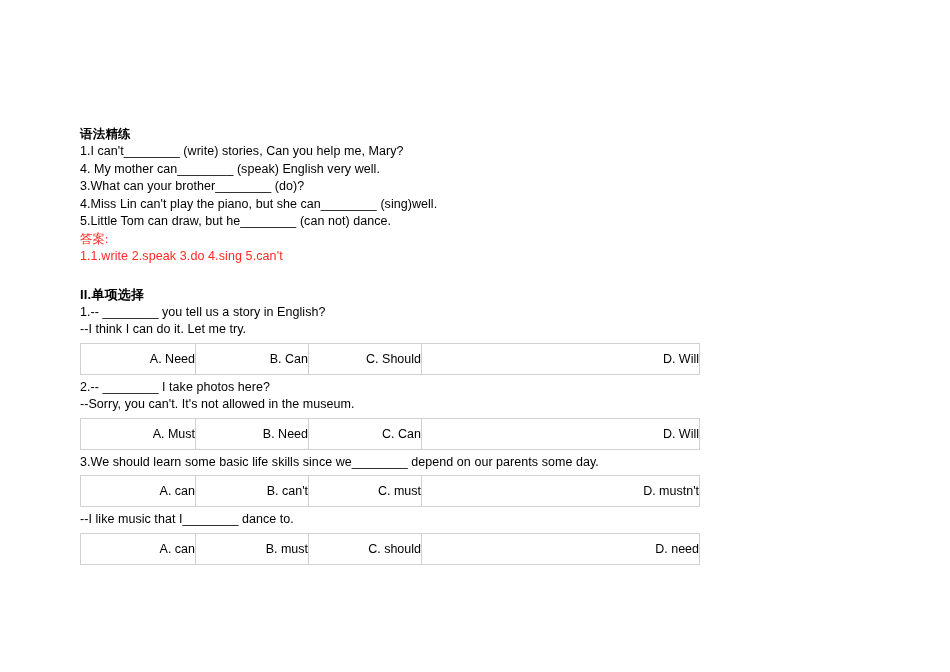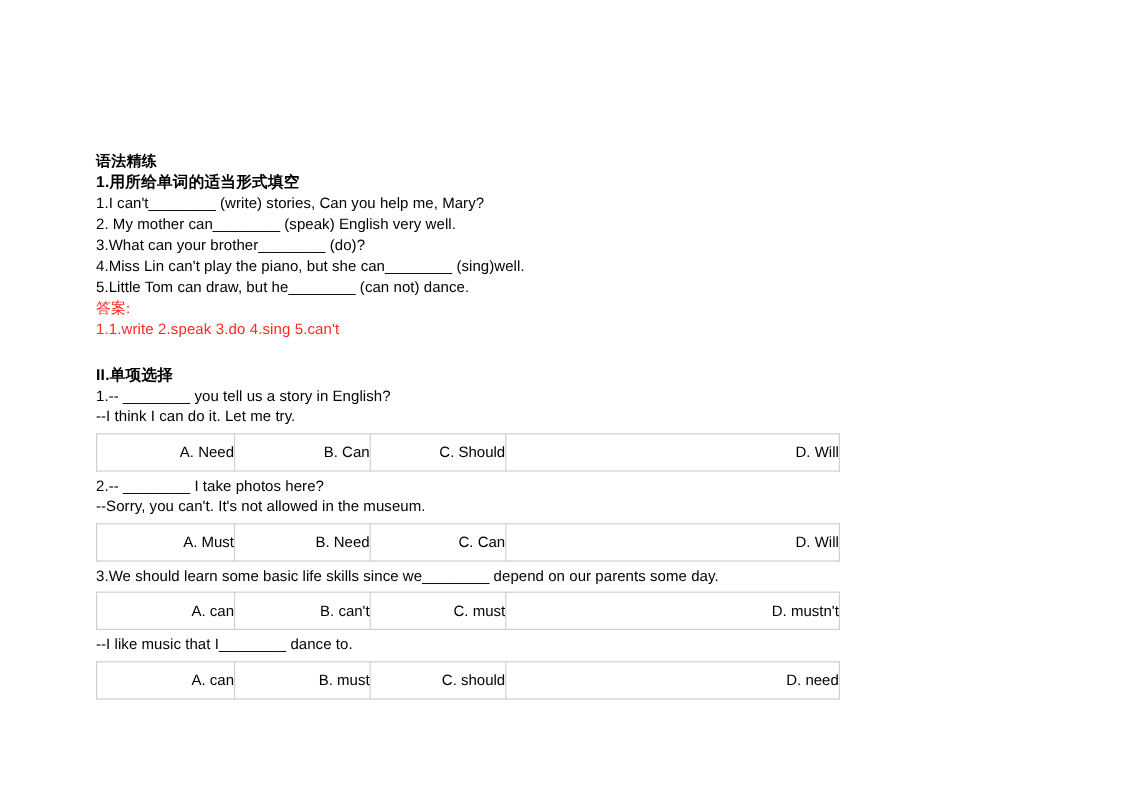--- a/index.html
+++ b/index.html
@@ -82,24 +82,23 @@
   .c3 { width: 102px; margin-top: 13px; }
   .c4 { width: 267px; }
 </style>
 </head>
 <body>
 
 <div class="page">
   <div class="content">
 
     <div class="h-title">语法精练</div>
-    <div class="h-sub">1.用所给单词的适当形式填空</div>
 
     <div class="q-line">1.I can't________ (write) stories, Can you help me, Mary?</div>
-    <div class="q-line">2. My mother can________ (speak) English very well.</div>
+    <div class="q-line">4. My mother can________ (speak) English very well.</div>
     <div class="q-line">3.What can your brother________ (do)?</div>
     <div class="q-line">4.Miss Lin can't play the piano, but she can________ (sing)well.</div>
     <div class="q-line">5.Little Tom can draw, but he________ (can not) dance.</div>
 
     <div class="answer-label">答案:</div>
     <div class="answer-list">1.1.write  2.speak  3.do  4.sing  5.can't</div>
 
     <div class="gap-block"></div>
 
     <div class="h-sub">II.单项选择</div>

